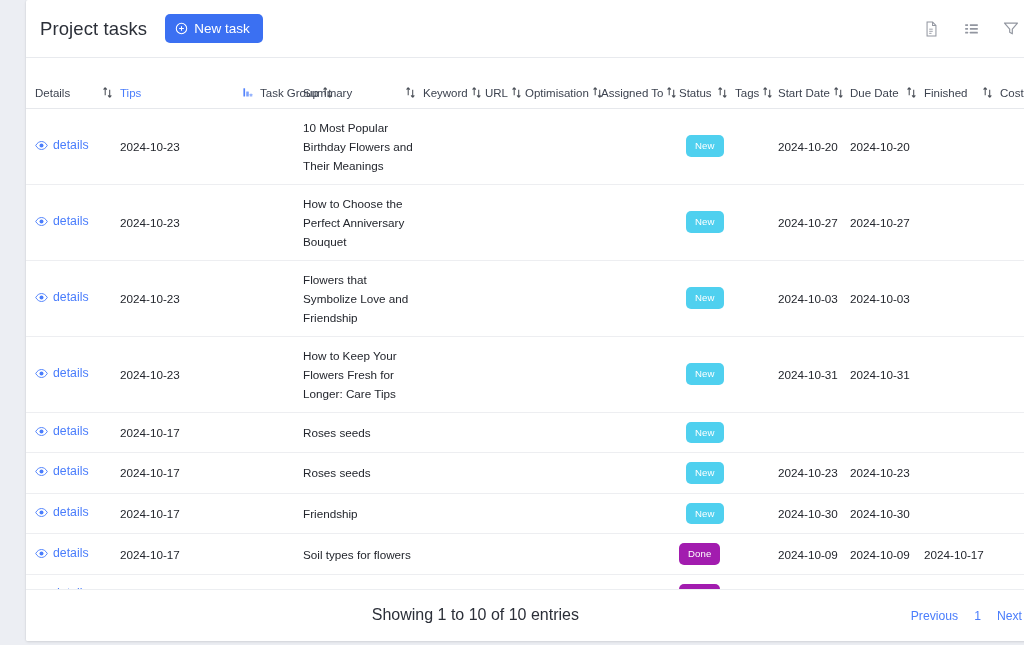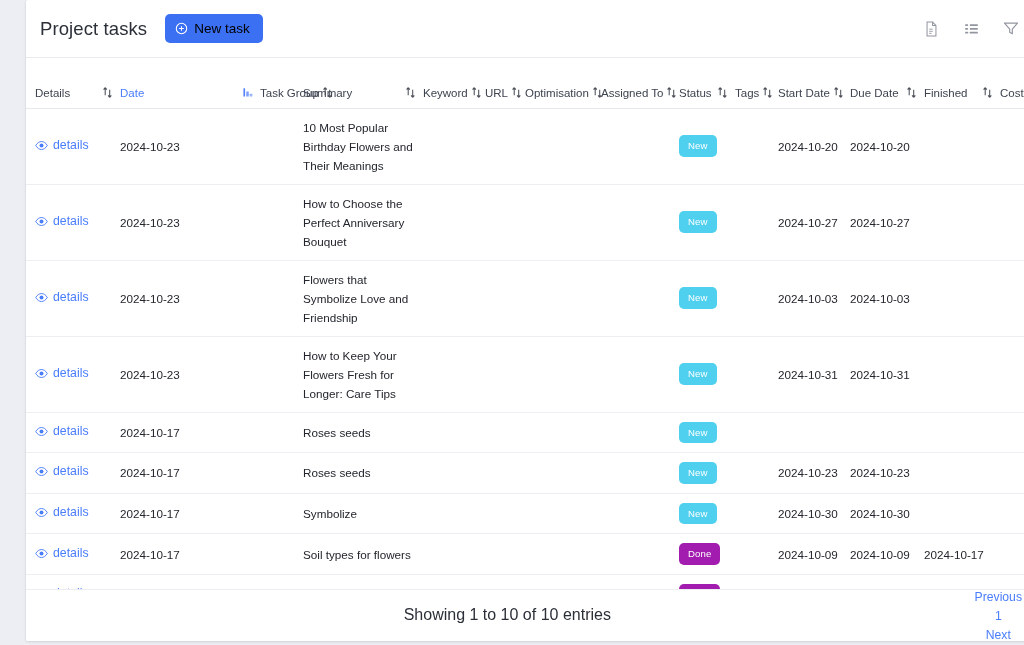--- a/index.html
+++ b/index.html
@@ -40,21 +40,21 @@
   .page-title {
     font-size: 18.5px;
     color: #2b2f38;
     font-weight: 400;
     letter-spacing: .1px;
     white-space: nowrap;
   }
   .new-task-btn {
     margin-left: 18px;
     background: #3b70f2;
-    color: #000000;
+    color: #ffffff;
     border: none;
     border-radius: 5px;
     height: 29px;
     padding: 0 13px 0 10px;
     display: inline-flex;
     align-items: center;
     gap: 6px;
     font-size: 13.5px;
     font-family: "Liberation Sans", sans-serif;
     cursor: pointer;
@@ -151,21 +151,21 @@
     display: inline-block;
     border-radius: 5px;
     color: #ffffff;
     font-size: 9.6px;
     line-height: 1;
     padding: 6px 9px 6px 9px;
     min-width: 34px;
     text-align: center;
     letter-spacing: .1px;
   }
-  .badge.new  { background: #4fd0ef; }
+  .badge.new  { background: #4fd0ef; margin-left: 7px; }
   .badge.done { background: #a21caf; }
 
   
   .footer {
     flex: 0 0 auto;
     height: 52px;
     display: flex;
     align-items: center;
     padding: 0 18px 0 14px;
     border-top: 1px solid #eceef1;
@@ -195,23 +195,22 @@
     left: 0; right: 0;
     text-align: center;
     font-size: 16px;
     color: #2b2f38;
     pointer-events: none;
   }
   .footer-mid { flex: 1 1 auto; position: relative; height: 20px; }
   .pagination {
     display: flex;
     align-items: center;
-    gap: 5px;
+    gap: 16px;
     font-size: 12.2px;
-    flex-direction: column;
   }
   .pagination a {
     color: #4a7dfc;
     text-decoration: none;
     cursor: pointer;
   }
   .pagination .pg-num { color: #4a7dfc; }
 </style>
 </head>
 <body>
@@ -286,21 +285,21 @@
                   <span class="sort-ic">
                     <svg width="9" height="11" viewBox="0 0 9 11" fill="currentColor">
                       <path d="M2.2 0.6 L2.2 8.2 M2.2 0.6 L0.6 2.6 M2.2 0.6 L3.8 2.6" stroke="currentColor" stroke-width="1.05" fill="none"></path>
                       <path d="M6.7 10.4 L6.7 2.8 M6.7 10.4 L5.1 8.4 M6.7 10.4 L8.3 8.4" stroke="currentColor" stroke-width="1.05" fill="none"></path>
                     </svg>
                   </span>
                 </div>
               </th>
               <th class="sorted-col">
                 <div class="hdr-inner">
-                  <span class="hdr-label">Date</span>
+                  <span class="hdr-label">Tips</span>
                   <span class="sort-ic active">
                     <svg width="10" height="11" viewBox="0 0 10 11" fill="currentColor">
                       <rect x="0.4" y="1.2" width="1.7" height="8.4" rx=".4"></rect>
                       <rect x="3.2" y="4.4" width="2.6" height="5.2" rx=".4" opacity=".75"></rect>
                       <rect x="6.7" y="6.8" width="2.6" height="2.8" rx=".4" opacity=".6"></rect>
                     </svg>
                   </span>
                 </div>
               </th>
               <th>
@@ -587,21 +586,21 @@
                   <span class="eye-ic">
                     <svg width="13" height="13" viewBox="0 0 16 12" fill="none" stroke="#4a7dfc" stroke-width="1.15">
                       <path d="M0.9 6C2.9 2.6 5.3 1.1 8 1.1s5.1 1.5 7.1 4.9c-2 3.4-4.4 4.9-7.1 4.9S2.9 9.4.9 6z"></path>
                       <circle cx="8" cy="6" r="2.4" fill="#4a7dfc" stroke="none"></circle>
                     </svg>
                   </span>
                   <span>details</span>
                 </a></td>
               <td><span>2024-10-17</span></td>
               <td><span></span></td>
-              <td class="summary-cell"><span>Symbolize</span></td>
+              <td class="summary-cell"><span>Friendship</span></td>
               <td><span></span></td>
               <td><span></span></td>
               <td><span></span></td>
               <td><span></span></td>
               <td><span class="badge new">New</span></td>
               <td><span></span></td>
               <td><span>2024-10-30</span></td>
               <td><span>2024-10-30</span></td>
               <td><span></span></td>
               <td><span></span></td>

